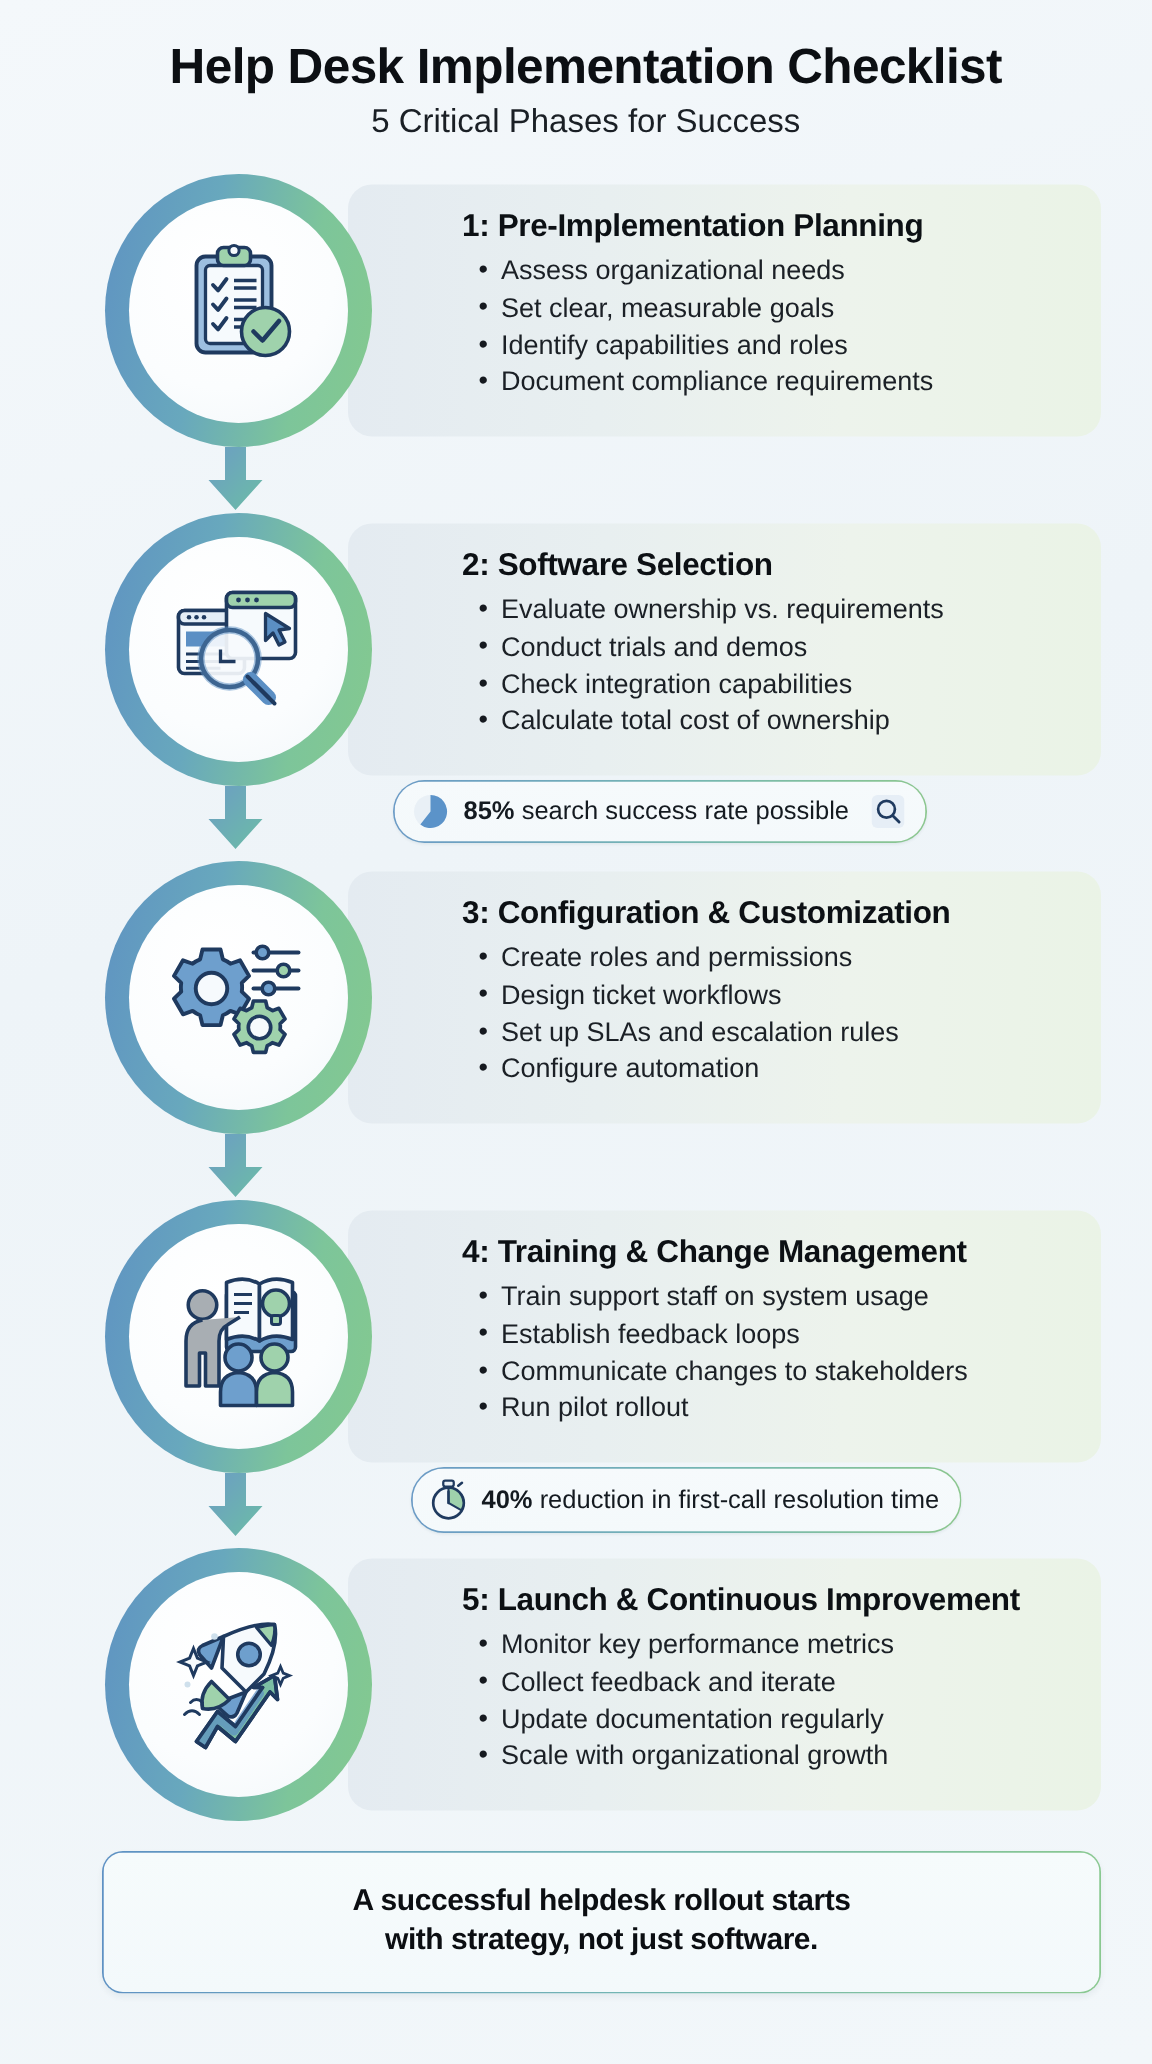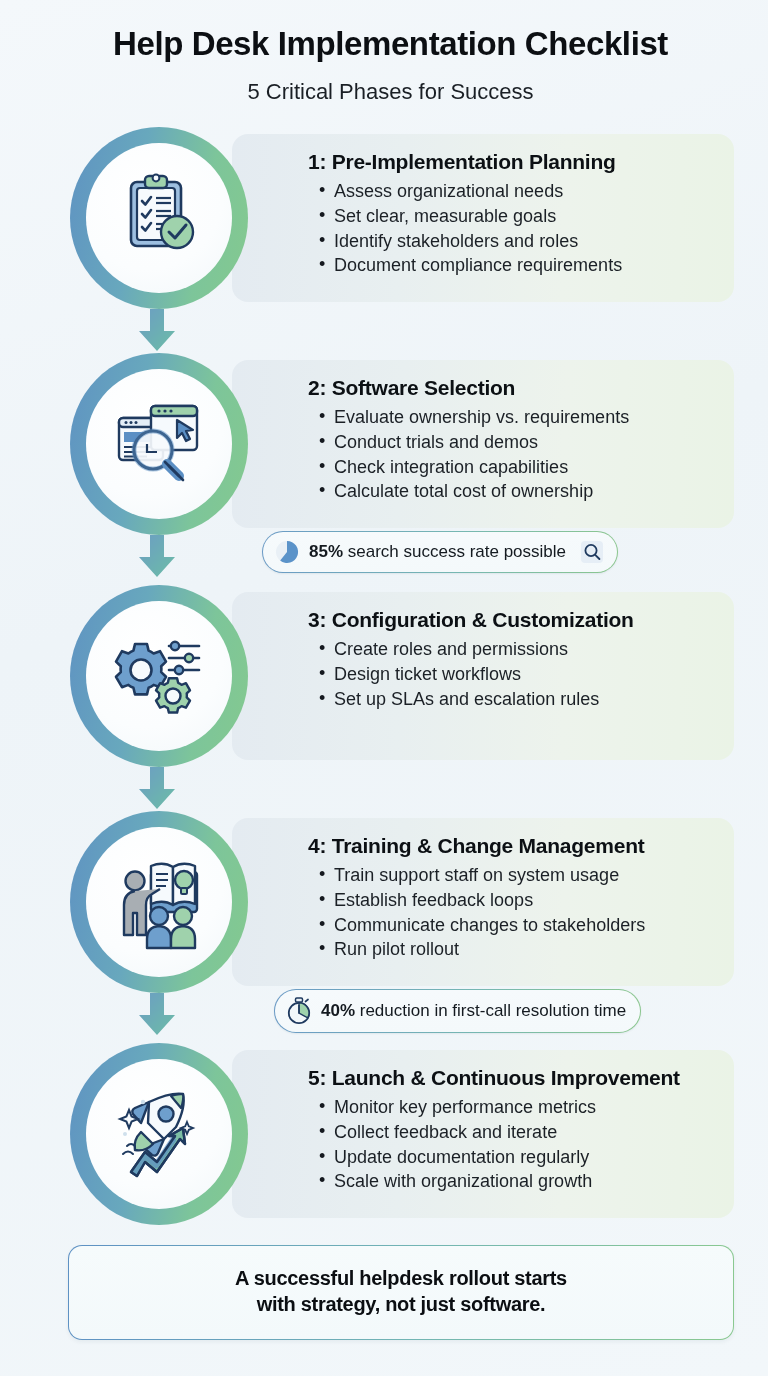--- a/index.html
+++ b/index.html
@@ -24,21 +24,21 @@
     padding-left: 13px;
   }
   .title {
     font-size: 33px;
     font-weight: 700;
     letter-spacing: -0.4px;
     color: #0c0f13;
     line-height: 1.12;
   }
   .subtitle {
-    margin-top: 16px;
+    margin-top: 5px;
     font-size: 22px;
     font-weight: 400;
     color: #1a1f25;
   }
 
   
   .flow {
     position: relative;
     margin-top: 22px;
     padding: 0 34px 0 66px;
@@ -226,21 +226,21 @@
               <path d="M58 62 l6 6 L75 55" fill="none" stroke="#1f3a5f" stroke-width="3" stroke-linecap="round" stroke-linejoin="round"></path>
             </svg>
           </div>
         </div>
       </div>
       <div class="panel">
         <div class="phase-title">1: Pre-Implementation Planning</div>
         <ul class="bullets">
           <li>Assess organizational needs</li>
           <li>Set clear, measurable goals</li>
-          <li>Identify stakeholders and roles</li>
+          <li>Identify capabilities and roles</li>
           <li>Document compliance requirements</li>
         </ul>
       </div>
     </div>
   </div>
 
   <div class="connector">
     <svg width="70" height="44" viewBox="0 0 70 44">
       <defs>
         <linearGradient id="ag1" x1="0" y1="0" x2="1" y2="1">
@@ -349,20 +349,21 @@
             </svg>
           </div>
         </div>
       </div>
       <div class="panel">
         <div class="phase-title">3: Configuration &amp; Customization</div>
         <ul class="bullets">
           <li>Create roles and permissions</li>
           <li>Design ticket workflows</li>
           <li>Set up SLAs and escalation rules</li>
+          <li>Configure automation</li>
         </ul>
       </div>
     </div>
   </div>
 
   <div class="connector">
     <svg width="70" height="44" viewBox="0 0 70 44">
       <defs>
         <linearGradient id="ag3" x1="0" y1="0" x2="1" y2="1">
           <stop offset="0%" stop-color="#6c9dc4"></stop>

